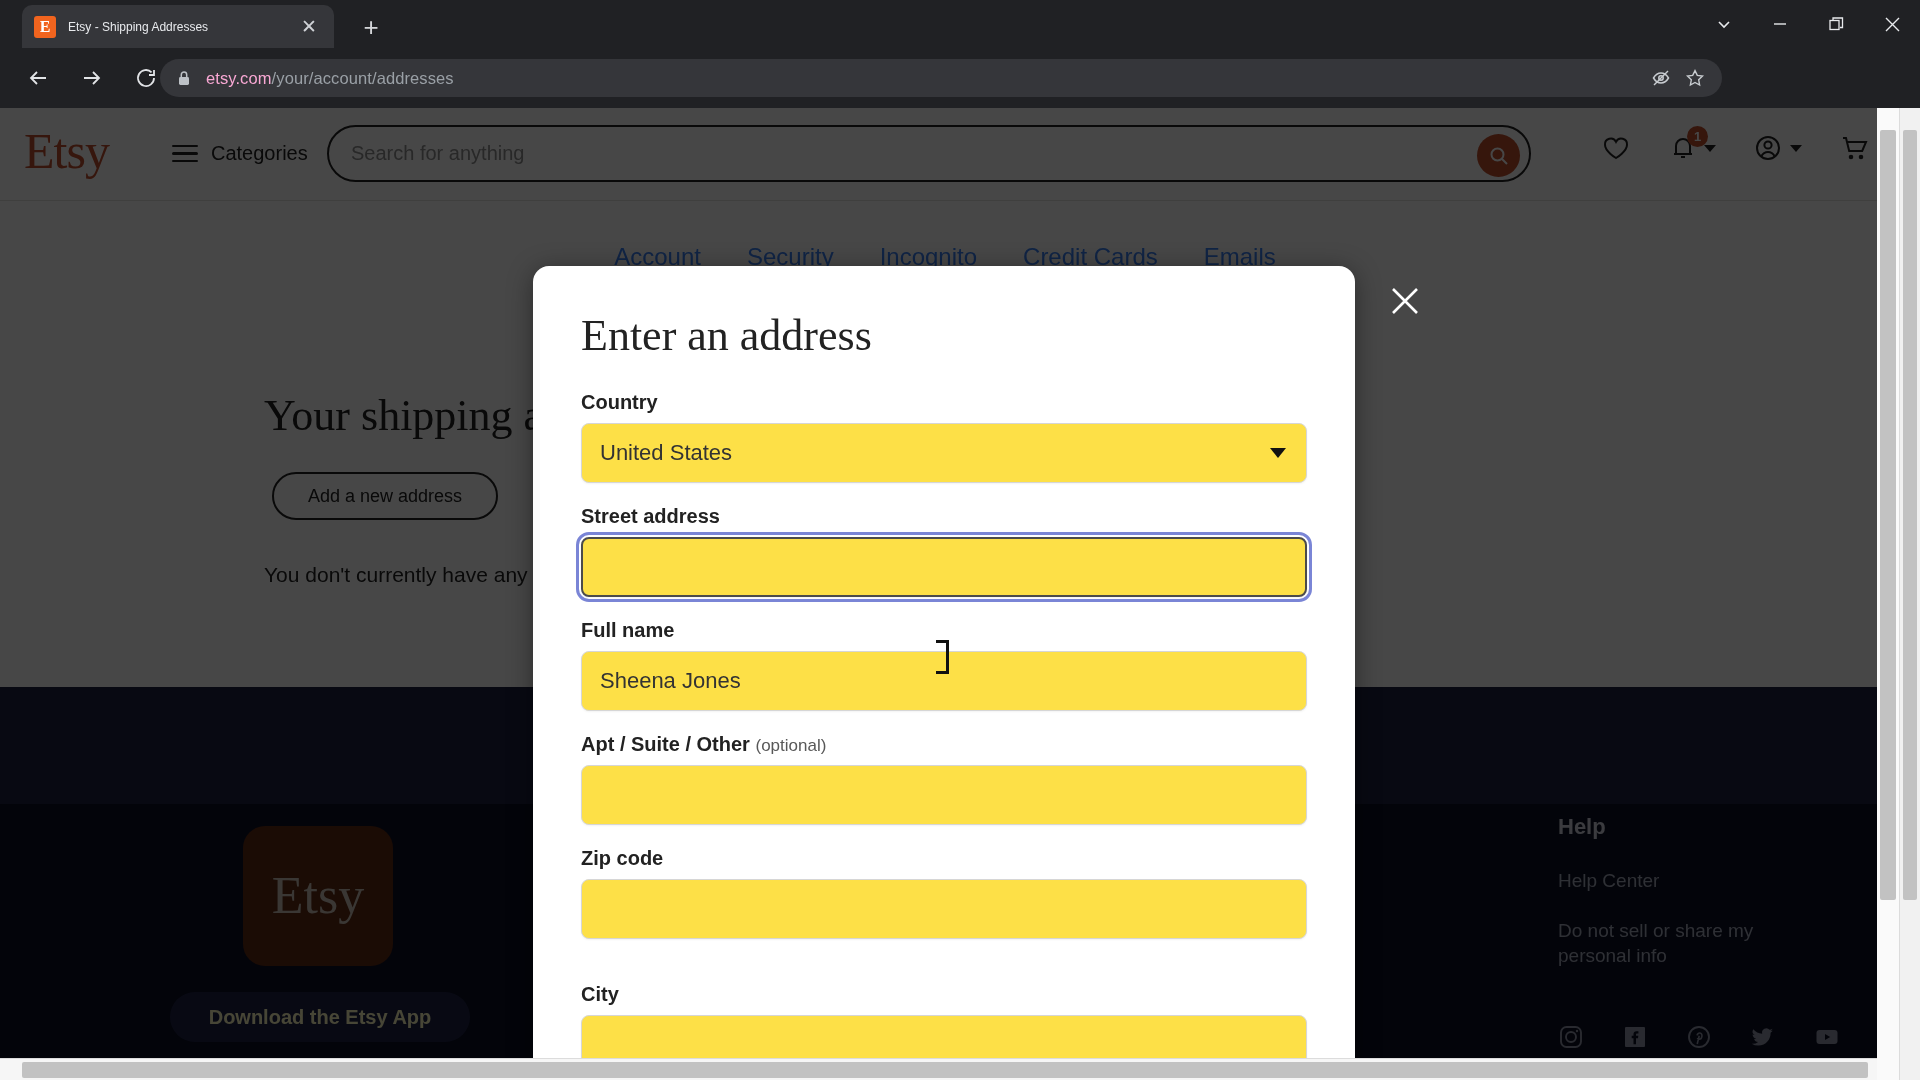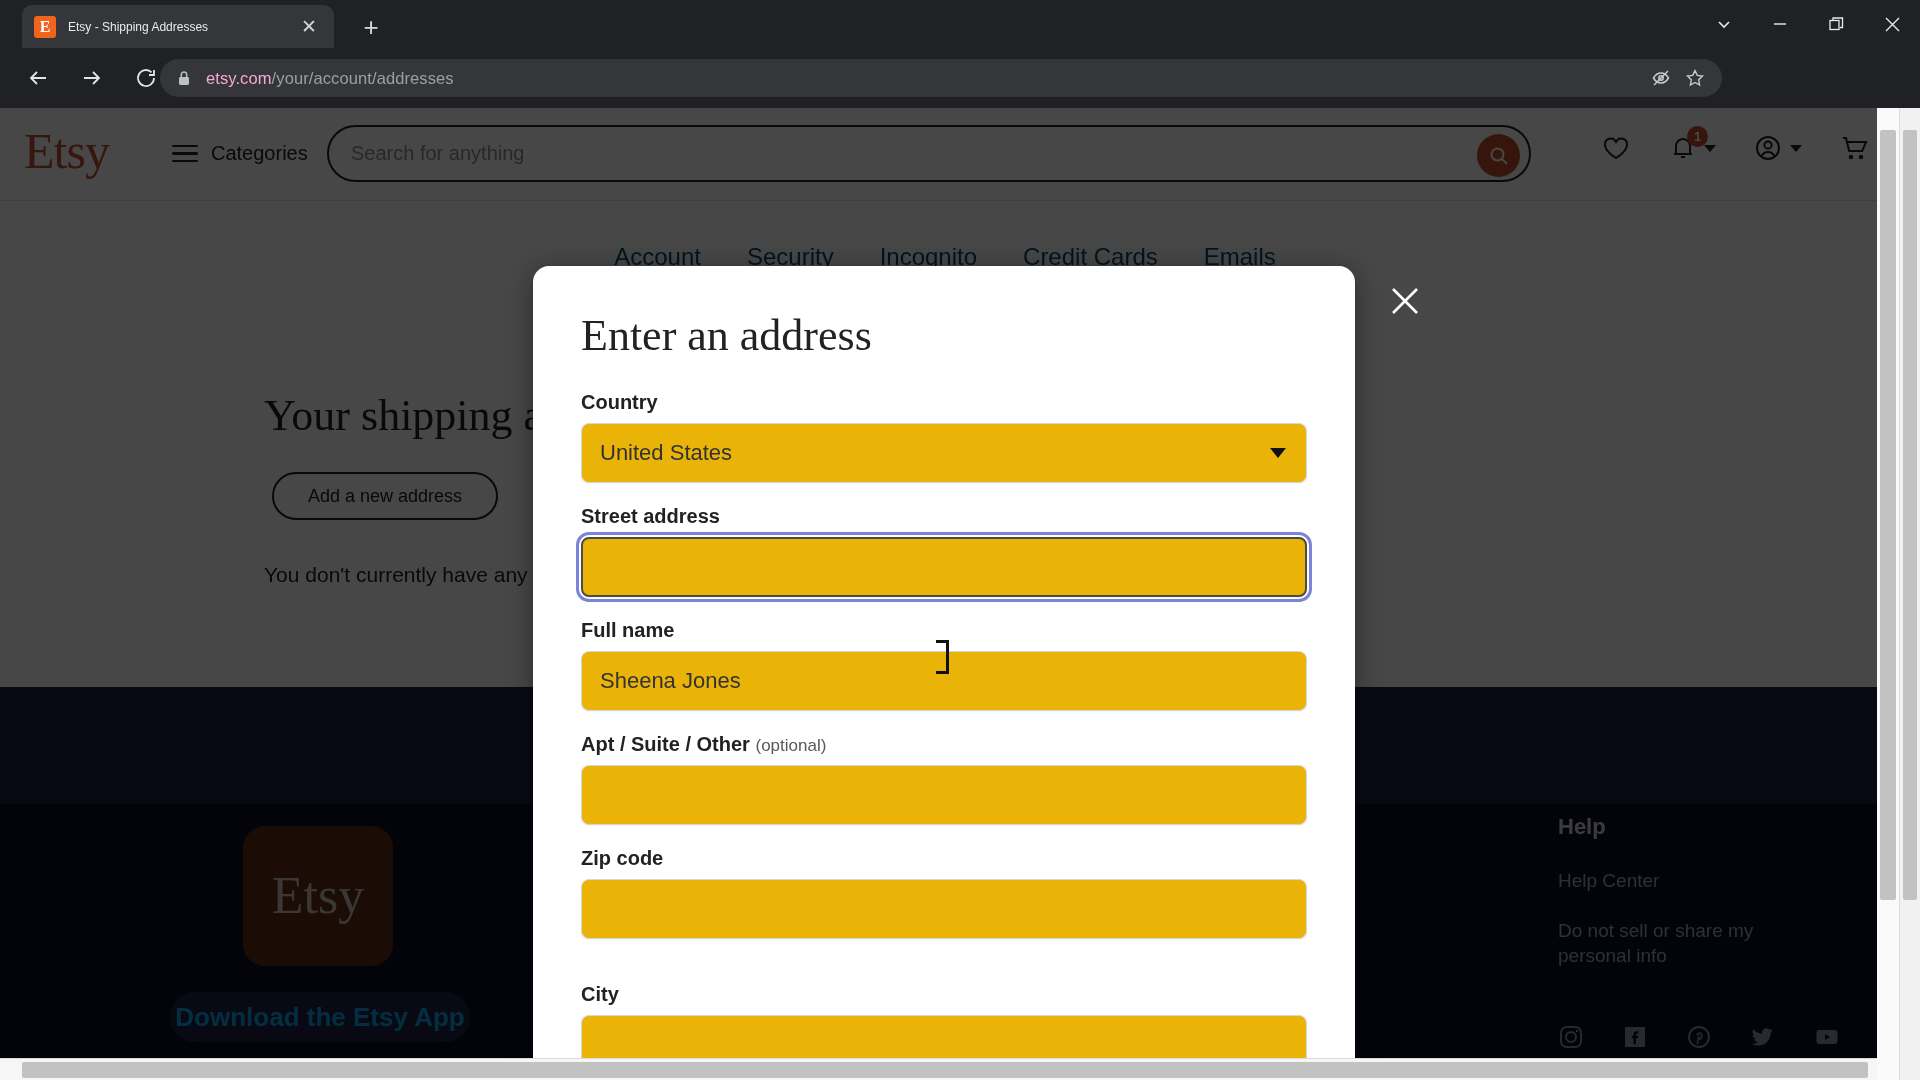--- a/index.html
+++ b/index.html
@@ -101,21 +101,21 @@
     background:#C0502D; color:#fff; font-size:13px; display:flex; align-items:center;
     justify-content:center; padding:0 5px; font-weight:600;
   }
   .caret-sm { width:0;height:0;border-left:6px solid transparent;border-right:6px solid transparent;
               border-top:7px solid #222; }
   .shoplink { position:absolute; right:430px; top:205px; font-size:18px; color:#222; }
 
   .etsy-subnav { position:absolute; top:92px; left:0; width:1890px; height:115px; background:#fff;
                  border-top:1px solid #e1e3df; }
   .subnav-items { position:absolute; left:50%; transform:translateX(-50%); top:42px;
-                  display:flex; gap:46px; font-size:24px; color:#0c4a6e; white-space:nowrap; }
+                  display:flex; gap:46px; font-size:24px; color:#3b82f6; white-space:nowrap; }
 
   .page-body { position:absolute; top:207px; left:0; width:1890px; height:372px; background:#fff; }
   .page-h1 { position:absolute; left:264px; top:75px; font-family:"Liberation Serif", serif;
              font-size:44px; color:#222; white-space:nowrap; }
   .btn-outline {
     position:absolute; left:272px; top:157px; height:48px; padding:0 34px;
     border:2px solid #222; border-radius:31px; display:flex; align-items:center;
     font-size:18px; color:#222; white-space:nowrap;
   }
   .page-note { position:absolute; left:264px; top:248px; font-size:21px; color:#222; white-space:nowrap; }
@@ -125,42 +125,42 @@
   .footer-top { position:absolute; top:0; left:0; width:1890px; height:117px; background:#1d2043; }
   .footer-main { position:absolute; top:117px; left:0; width:1890px; height:254px; background:#0c1025; }
   .app-tile {
     position:absolute; left:243px; top:22px; width:150px; height:140px; border-radius:22px;
     background:#612B14; display:flex; align-items:center; justify-content:center;
   }
   .app-tile span { font-family:"Liberation Serif", serif; font-size:52px; color:#cfc6bb; line-height:1; }
   .app-btn {
     position:absolute; left:170px; top:188px; width:300px; height:50px; border-radius:25px;
     background:#1f2347; display:flex; align-items:center; justify-content:center;
-    color:#0ea5e9; font-size:26px; font-weight:bold;
+    color:#fef9c3; font-size:20px; font-weight:bold;
   }
   .fcol { position:absolute; color:#c5c8d6; }
   .fcol h4 { font-size:22px; font-weight:bold; color:#d2d5e0; margin-bottom:28px; }
   .fcol a { display:block; font-size:19px; color:#a7abbd; text-decoration:none; margin-bottom:24px;
             line-height:1.35; max-width:230px; }
   .social { position:absolute; left:1558px; top:220px; display:flex; gap:38px; color:#9397ab; }
 
   
   #modal-layer { position:absolute; inset:0; z-index:60; }
   .modal {
     position:absolute; left:533px; top:158px; width:822px; height:905px;
     background:#fff; border-radius:16px 16px 0 0; overflow:hidden;
     box-shadow:0 4px 26px rgba(0,0,0,.4);
   }
   .modal-inner { padding:44px 48px 0 48px; }
   .modal-title { font-family:"Liberation Serif", serif; font-size:44px; color:#222; margin-bottom:30px; }
   .fld { margin-bottom:22px; }
   .fld-label { font-size:20px; font-weight:bold; color:#222; margin-bottom:9px; }
   .fld-label .opt { font-weight:normal; font-size:17px; color:#585858; }
   .ctl {
-    width:100%; height:60px; border:1px solid #d6d6d6; border-radius:8px; background:#eab308;
+    width:100%; height:60px; border:1px solid #d6d6d6; border-radius:8px; background:#fde047;
     display:flex; align-items:center; padding:0 18px; font-size:22px; color:#333;
     box-shadow:0 1px 2px rgba(0,0,0,.05);
   }
   .ctl.select { position:relative; }
   .ctl .caret {
     position:absolute; right:20px; width:0; height:0;
     border-left:8px solid transparent; border-right:8px solid transparent; border-top:10px solid #111;
   }
   .ctl.placeholder { color:#5d5d5d; }
   .ctl.focused {

